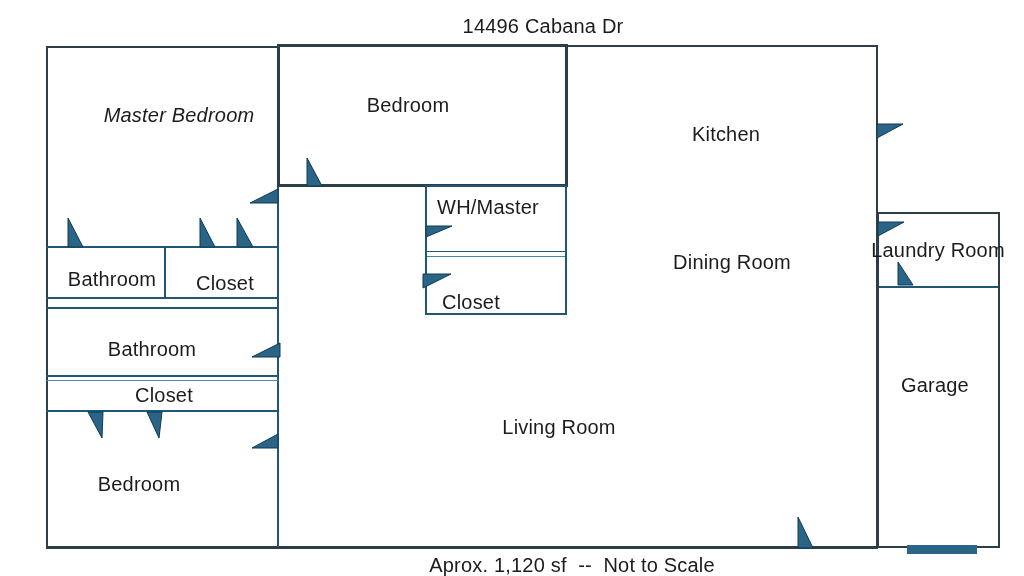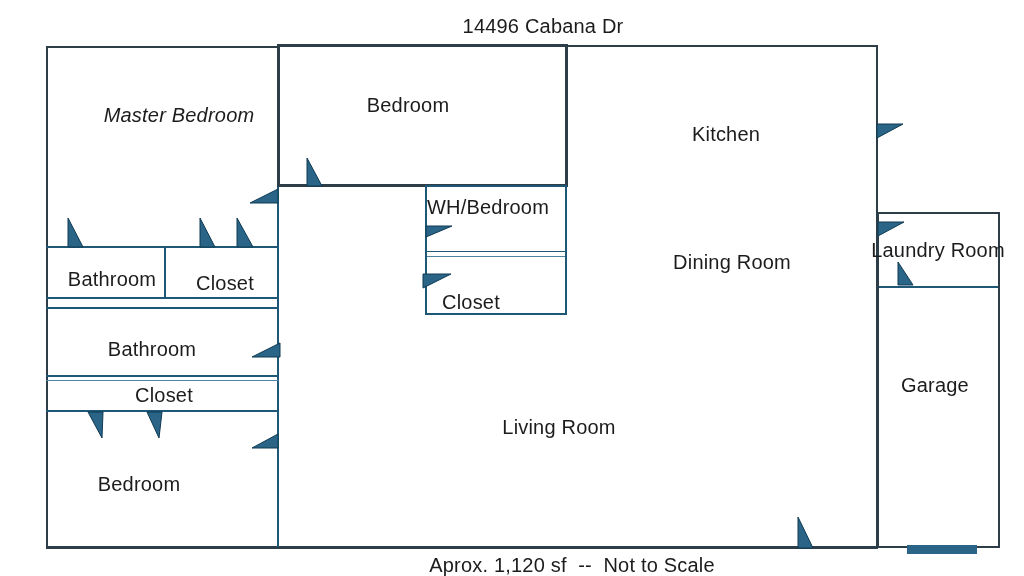--- a/index.html
+++ b/index.html
@@ -86,21 +86,21 @@
     <polygon points="877,124 903,124 877,138"></polygon>
     <polygon points="878,222 904,222 878,236"></polygon>
     <polygon points="898,262 898,285 913,285"></polygon>
     <polygon points="798,517 798,548 813,548"></polygon>
     <rect x="907" y="545" width="70" height="9"></rect>
   </svg>
 
   <div class="label" style="left:179px; top:115px;font-style:italic;">Master Bedroom</div>
   <div class="label" style="left:408px; top:105px;">Bedroom</div>
   <div class="label" style="left:726px; top:108px;margin-top:26px;">Kitchen</div>
-  <div class="label" style="left:488px; top:207px;">WH/Bedroom</div>
+  <div class="label" style="left:488px; top:207px;">WH/Master</div>
   <div class="label" style="left:732px; top:262px;">Dining Room</div>
   <div class="label" style="left:938px; top:250px;">Laundry Room</div>
   <div class="label" style="left:112px; top:279px;">Bathroom</div>
   <div class="label" style="left:225px; top:283px;">Closet</div>
   <div class="label" style="left:471px; top:302px;">Closet</div>
   <div class="label" style="left:152px; top:349px;">Bathroom</div>
   <div class="label" style="left:164px; top:395px;">Closet</div>
   <div class="label" style="left:559px; top:427px;">Living Room</div>
   <div class="label" style="left:139px; top:484px;">Bedroom</div>
   <div class="label" style="left:935px; top:385px;">Garage</div>

